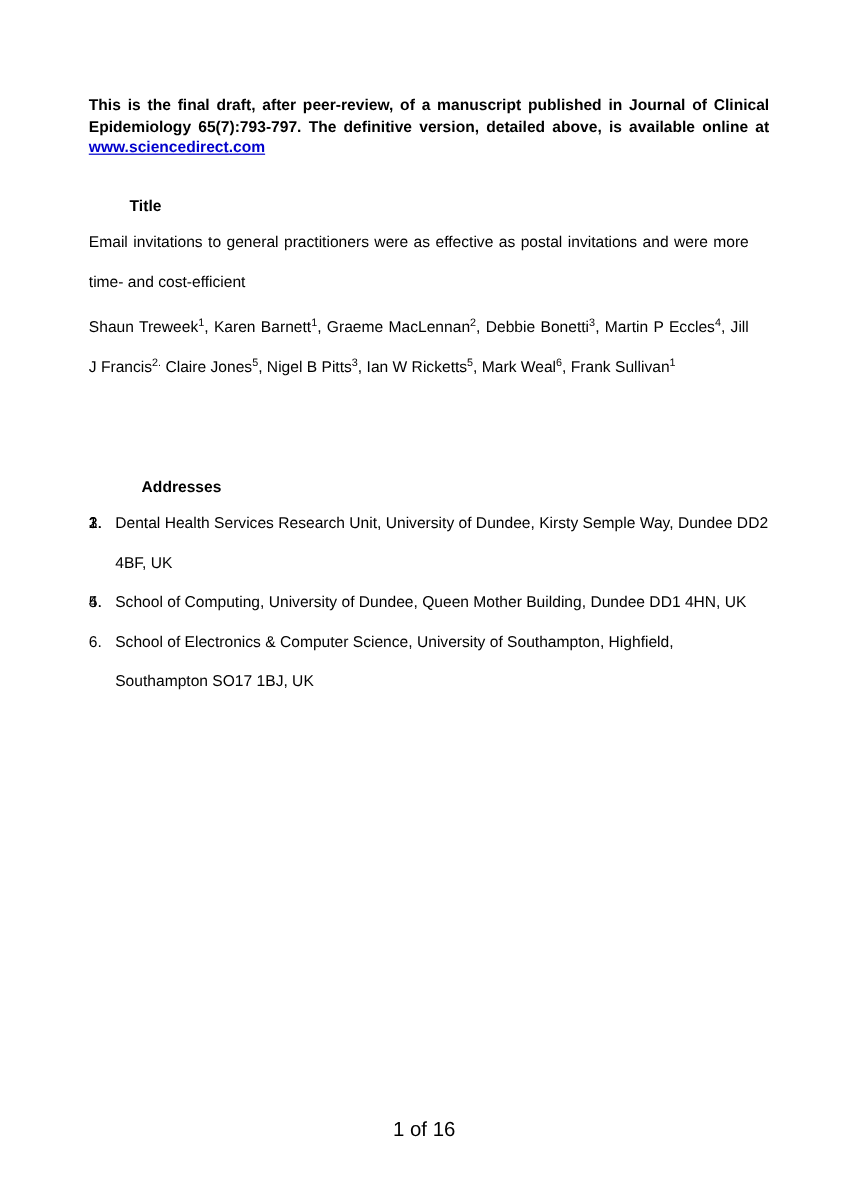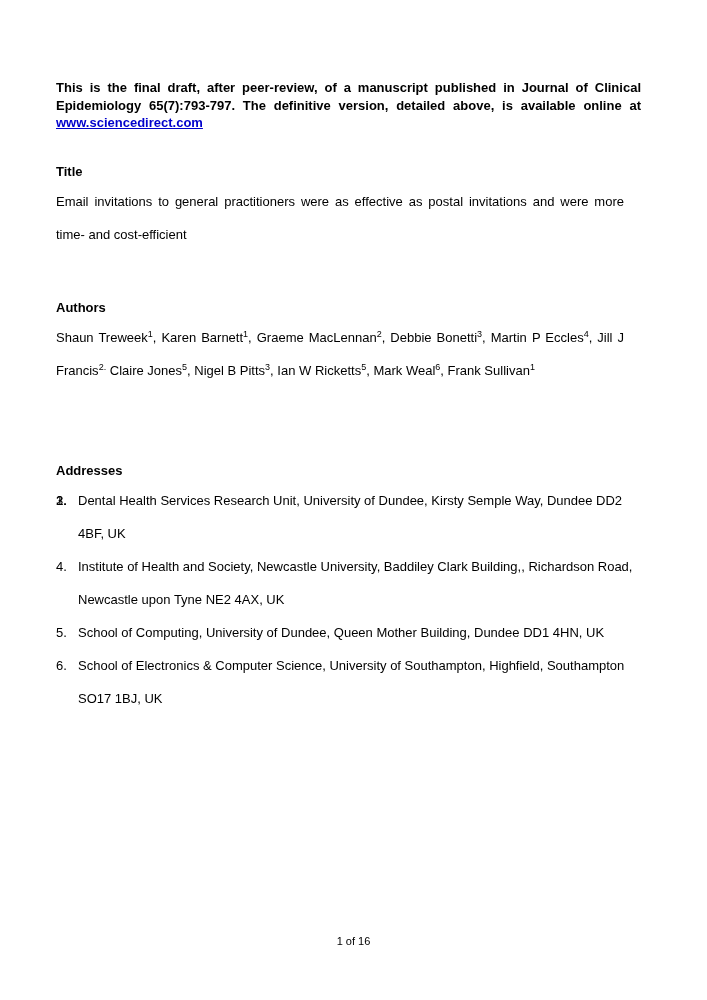--- a/index.html
+++ b/index.html
@@ -7,21 +7,21 @@
     padding: 0;
     background: #ffffff;
   }
   .page {
     position: relative;
     width: 707px;
     height: 1000px;
     margin: 0 auto;
     background: #ffffff;
     box-sizing: border-box;
-    padding: 79px 66px 0 56px;
+    padding: 79px 66px 0 74px;
     font-family: "Liberation Sans", sans-serif;
     color: #000000;
     overflow: hidden;
   }
   .header-note {
     margin: 0;
     font-size: 13px;
     font-weight: 700;
     line-height: 17.5px;
     text-align: justify;
@@ -31,23 +31,23 @@
     text-decoration: underline;
     font-weight: 700;
     cursor: pointer;
   }
   .sec-heading {
     font-size: 13px;
     font-weight: 700;
     line-height: 17px;
     margin: 0;
   }
-  .h-title    { margin-top: 31px; }
+  .h-title    { margin-top: 31px; margin-left: 34px; }
   .h-authors  { margin-top: 48px; }
-  .h-addresses{ margin-top: 75px; }
+  .h-addresses{ margin-top: 75px; margin-left: 44px; }
   .body-para {
     margin: 5px 17px 0 0;
     font-size: 13px;
     line-height: 33px;
     text-align: justify;
   }
   .authors-para sup, .body-para sup {
     font-size: 9px;
     line-height: 0;
     vertical-align: super;
@@ -68,47 +68,46 @@
     position: absolute;
     left: 0;
     top: 0;
   }
   .footer-pagenum {
     position: absolute;
     left: 0;
     right: 0;
     bottom: 52px;
     text-align: center;
-    font-size: 11px;
+    font-size: 17px;
     line-height: 13px;
   }
 </style>
 </head>
 <body>
 
 <div class="page" style="background: rgb(255, 255, 255); color: rgb(0, 0, 0);">
 
   <p class="header-note">
     <span>This is the final draft, after peer-review, of a manuscript published in Journal of Clinical Epidemiology 65(7):793-797. The definitive version, detailed above, is available online at </span><a href="#" class="sciencedirect-link" style="color: rgb(0, 0, 204);">www.sciencedirect.com</a>
   </p>
 
   <p class="sec-heading h-title">Title</p>
 
   <p class="body-para">Email invitations to general practitioners were as effective as postal invitations and were more time- and cost-efficient</p>
 
-  <p class="sec-heading h-authors">Authors</p>
 
   <p class="body-para authors-para" id="authors-line"><span>Shaun Treweek</span><sup>1</sup>, <span>Karen Barnett</span><sup>1</sup>, <span>Graeme MacLennan</span><sup>2</sup>, <span>Debbie Bonetti</span><sup>3</sup>, <span>Martin P Eccles</span><sup>4</sup>, <span>Jill J Francis</span><sup>2.</sup> <span>Claire Jones</span><sup>5</sup>, <span>Nigel B Pitts</span><sup>3</sup>, <span>Ian W Ricketts</span><sup>5</sup>, <span>Mark Weal</span><sup>6</sup>, <span>Frank Sullivan</span><sup>1</sup></p>
 
   <p class="sec-heading h-addresses">Addresses</p>
 
   <ol class="addresses-list" id="addresses-list">
       <li><span class="num">1.</span></li>
       <li><span class="num">2.</span></li>
       <li><span class="num">3.</span><span>Dental Health Services Research Unit, University of Dundee, Kirsty Semple Way, Dundee DD2 4BF, UK</span></li>
-      <li><span class="num">4.</span><span>Institute of Health and Society, Newcastle University, Baddiley Clark Building,, Richardson Road, Newcastle upon Tyne NE2 4AX, UK</span></li>
+      <li><span class="num">4.</span></li>
       <li><span class="num">5.</span><span>School of Computing, University of Dundee, Queen Mother Building, Dundee DD1 4HN, UK</span></li>
       <li><span class="num">6.</span><span>School of Electronics &amp; Computer Science, University of Southampton, Highfield, Southampton SO17 1BJ, UK</span></li>
     </ol>
 
   <div class="footer-pagenum">1 of 16</div>
 
 </div>
 
 </body></html>

